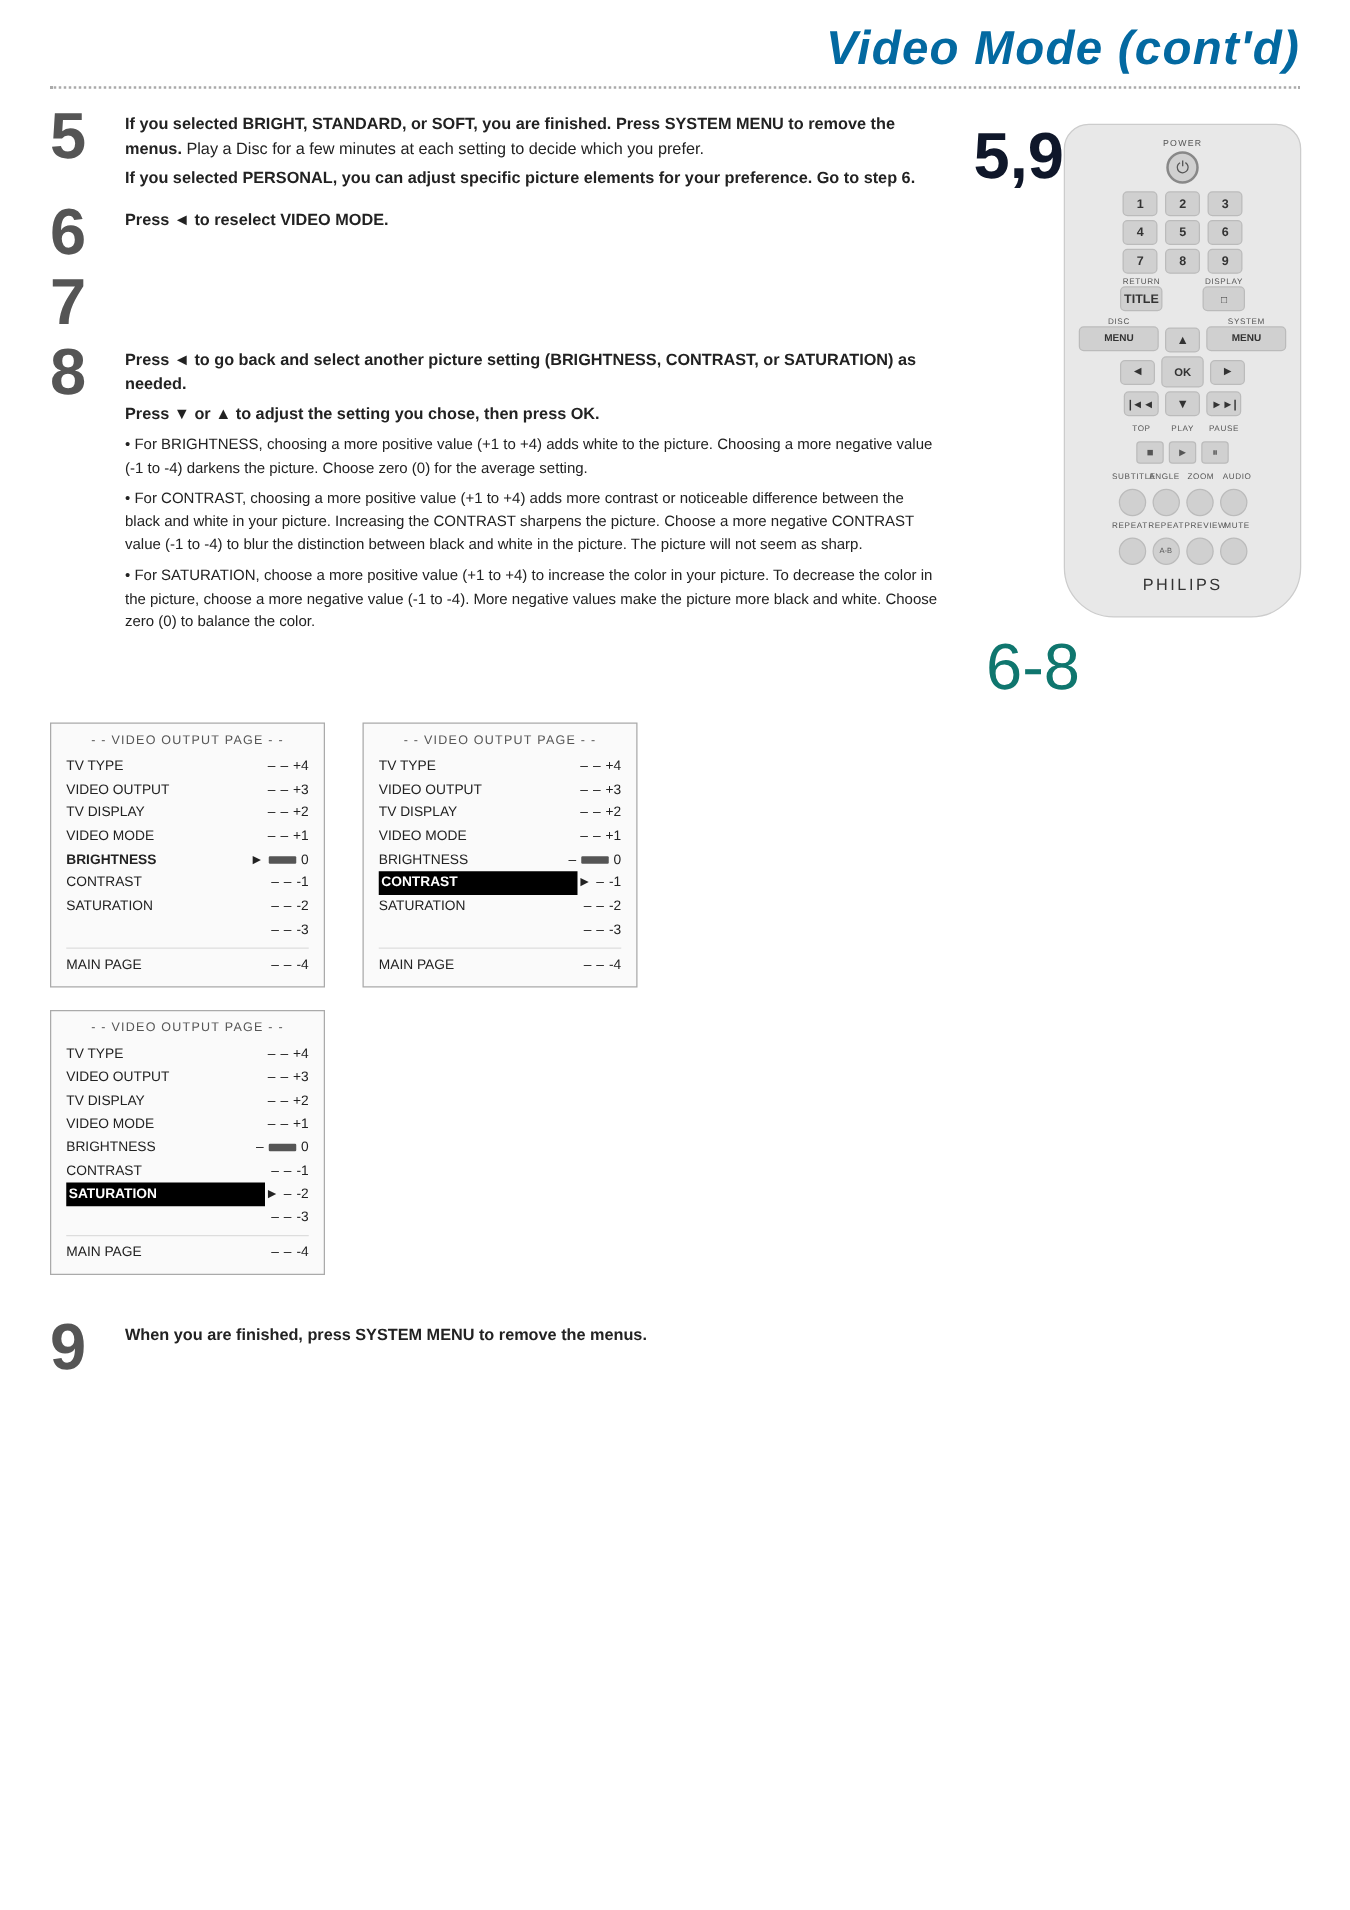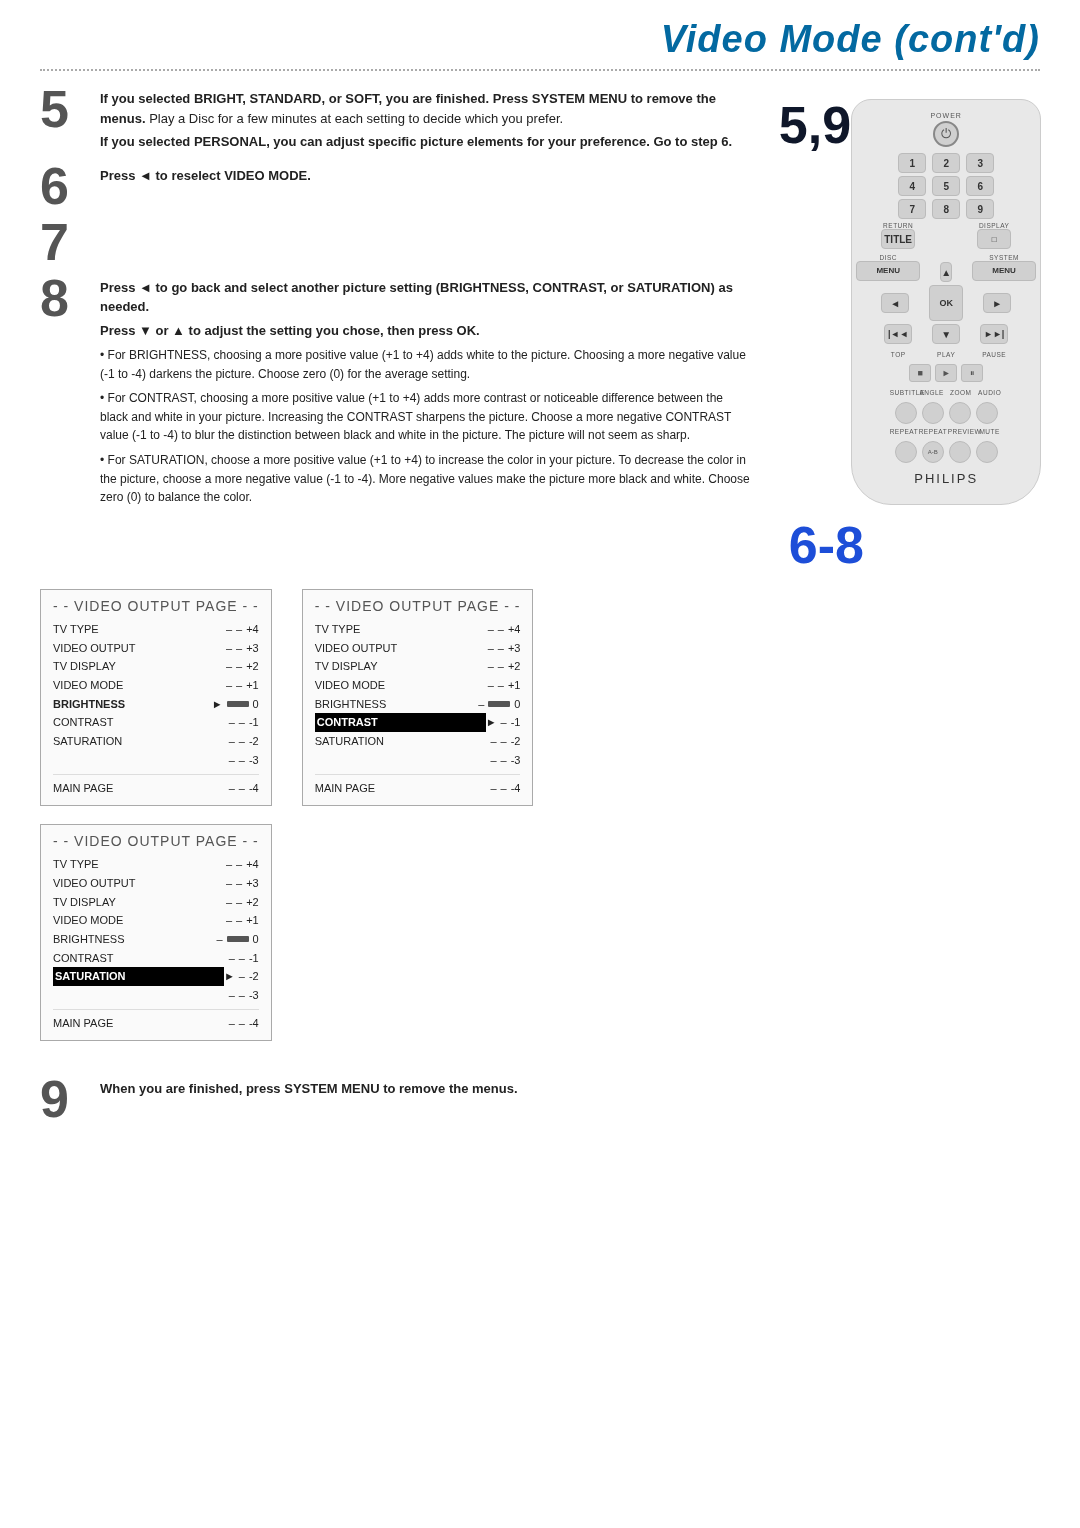--- a/index.html
+++ b/index.html
@@ -96,22 +96,22 @@
     .remote-label-59 {
       font-size: 52px;
       font-weight: bold;
       color: #0f172a;
       line-height: 1;
       margin-bottom: 2px;
       align-self: flex-start;
     }
     .remote-label-68 {
       font-size: 52px;
-      font-weight: bold;
-      color: #1d4ed8;
+      font-weight: normal;
+      color: #0f766e;
       line-height: 1;
       margin-top: 8px;
       align-self: flex-start;
       margin-left: 10px;
     }
     .remote-body {
       width: 190px;
       background: #e8e8e8;
       border-radius: 20px 20px 40px 40px;
       padding: 12px 10px 18px 10px;
@@ -160,21 +160,21 @@
       font-size: 10px;
       font-weight: bold;
       color: #333;
     }
     .remote-btn-wide {
       width: 64px;
     }
     .remote-row {
       display: flex;
       flex-direction: row;
-      gap: 20px;
+      gap: 5px;
       margin-bottom: 3px;
       width: 100%;
       justify-content: center;
       align-items: center;
     }
     .remote-label-small {
       font-size: 6.5px;
       color: #555;
       letter-spacing: 0.5px;
       text-align: center;
@@ -248,24 +248,25 @@
       gap: 30px;
       margin-bottom: 18px;
     }
     .menu-screen {
       border: 1px solid #aaa;
       padding: 8px 12px 8px 12px;
       min-width: 220px;
       background: #fafafa;
     }
     .menu-screen-title {
-      font-size: 14px;
+      font-size: 10px;
       letter-spacing: 1px;
       color: #555;
       margin-bottom: 6px;
+      text-align: center;
     }
     .menu-row {
       display: flex;
       flex-direction: row;
       font-size: 11px;
       line-height: 1.7;
       color: #222;
     }
     .menu-row-label {
       flex: 1;
@@ -410,21 +411,21 @@
               </div>
               <div class="remote-btn" style="margin-top:10px;">▲</div>
               <div style="display:flex;flex-direction:column;align-items:center;">
                 <div class="remote-label-small">SYSTEM</div>
                 <div class="remote-btn remote-btn-wide" style="font-size:8px;">MENU</div>
               </div>
             </div>
 
             <div class="remote-row">
               <div class="remote-btn">◄</div>
-              <div class="dpad-center" style="width:34px;height:36px;border-radius:4px;background:#d0d0d0;border:1px solid #bbb;display:flex;align-items:center;justify-content:center;font-size:9px;font-weight:bold;color:#333;">OK</div>
+              <div class="dpad-center" style="width:34px;height:25px;border-radius:4px;background:#d0d0d0;border:1px solid #bbb;display:flex;align-items:center;justify-content:center;font-size:9px;font-weight:bold;color:#333;">OK</div>
               <div class="remote-btn">►</div>
             </div>
             <div class="remote-row">
               <div class="remote-btn" style="font-size:9px;">|◄◄</div>
               <div class="remote-btn">▼</div>
               <div class="remote-btn" style="font-size:9px;">►►|</div>
             </div>
 
             <div class="remote-row" style="margin-top:4px;">
               <div class="remote-label-small" style="width:28px;text-align:center;">TOP</div>

